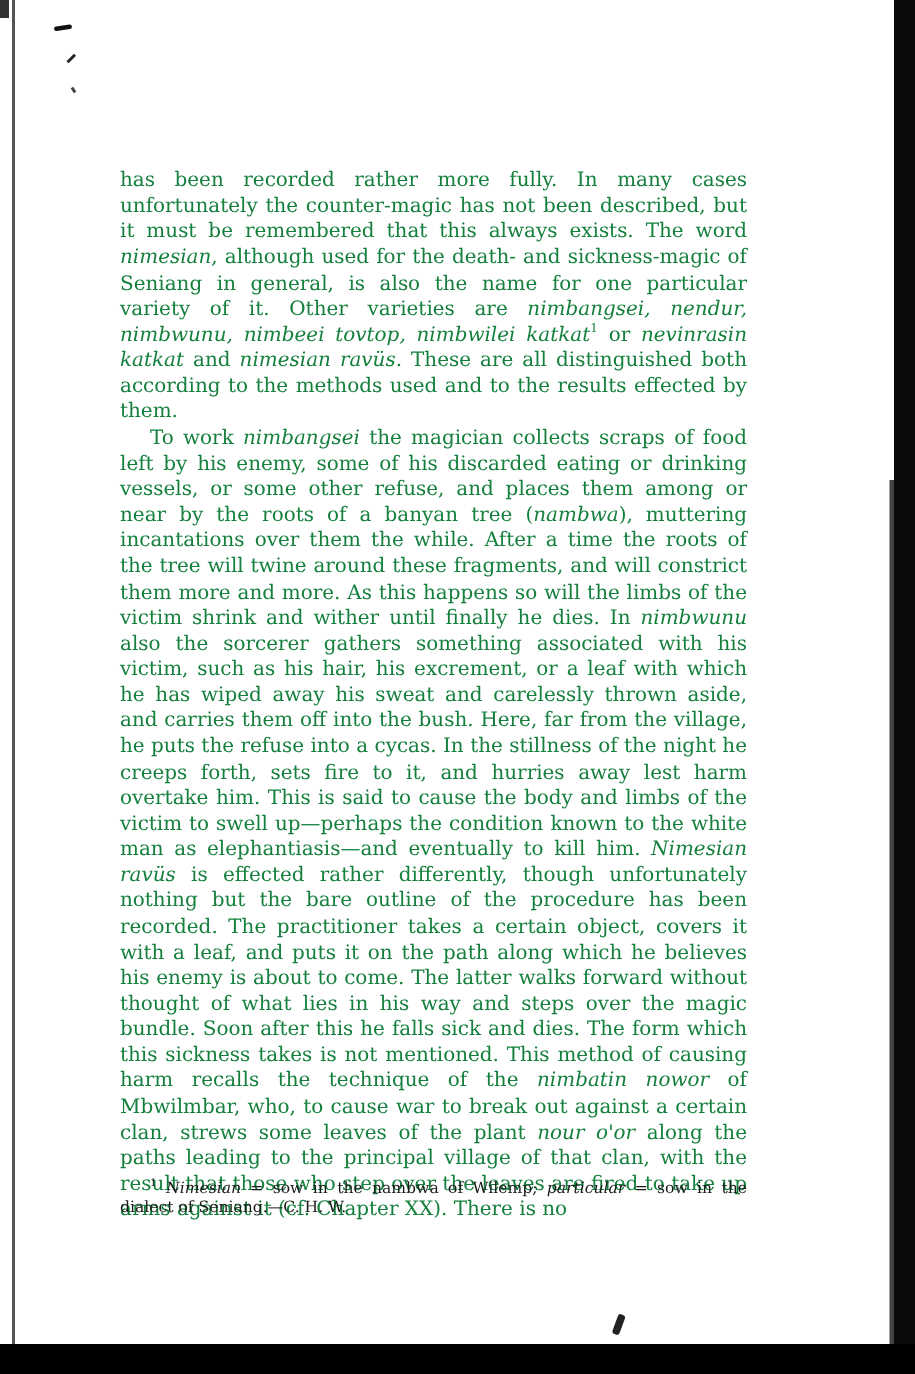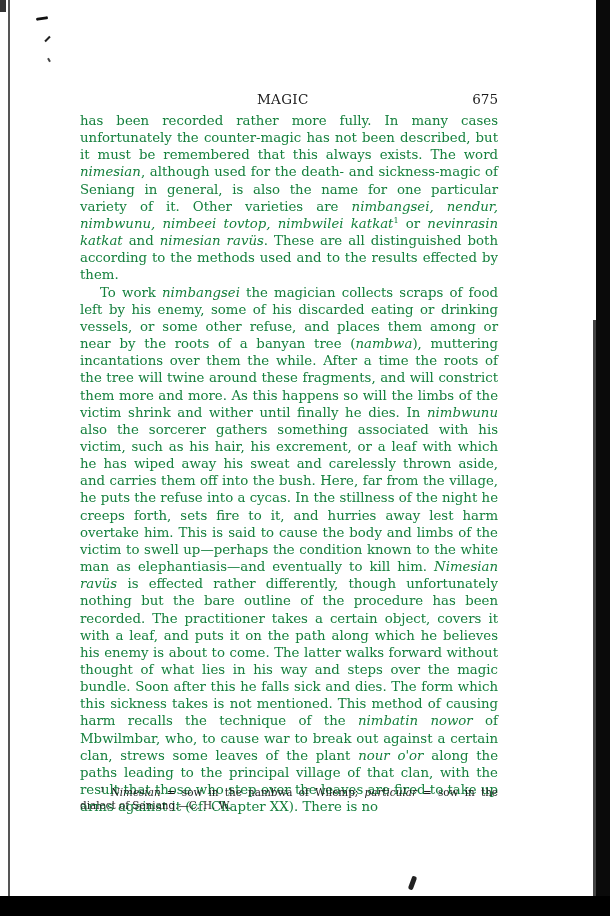--- a/index.html
+++ b/index.html
@@ -158,24 +158,20 @@
 </head>
 <body>
 
 <div class="page">
   <div class="left-edge-noise"></div>
   <div class="left-binding"></div>
   <div class="mark-dash"></div>
   <div class="mark-slash"></div>
   <div class="mark-tick"></div>
 
-  <div class="running-head">
-    <span class="running-title">MAGIC</span>
-    <span class="page-number">675</span>
-  </div>
 
   <div class="body-text" id="body-text">
       <p class="para"><span>has been recorded rather more fully.  In many cases unfortunately the counter-magic has not been described, but it must be remembered that this always exists.  The word </span><i>nimesian</i><span>, although used for the death- and sickness-magic of Seniang in general, is also the name for one particular variety of it.  Other varieties are </span><i>nimbangsei, nendur, nimbwunu, nimbeei tovtop, nimbwilei katkat</i><span class="fn-ref">1</span><span> or </span><i>nevinrasin katkat</i><span> and </span><i>nimesian ravüs</i><span>.  These are all distinguished both according to the methods used and to the results effected by them.</span></p>
       <p class="para indent"><span>To work </span><i>nimbangsei</i><span> the magician collects scraps of food left by his enemy, some of his discarded eating or drinking vessels, or some other refuse, and places them among or near by the roots of a banyan tree (</span><i>nambwa</i><span>), muttering incantations over them the while.  After a time the roots of the tree will twine around these fragments, and will constrict them more and more.  As this happens so will the limbs of the victim shrink and wither until finally he dies.  In </span><i>nimbwunu</i><span> also the sorcerer gathers something associated with his victim, such as his hair, his excrement, or a leaf with which he has wiped away his sweat and carelessly thrown aside, and carries them off into the bush. Here, far from the village, he puts the refuse into a cycas.  In the stillness of the night he creeps forth, sets fire to it, and hurries away lest harm overtake him.  This is said to cause the body and limbs of the victim to swell up—perhaps the condition known to the white man as elephantiasis—and eventually to kill him. </span><i>Nimesian ravüs</i><span> is effected rather differently, though unfortunately nothing but the bare outline of the procedure has been recorded. The practitioner takes a certain object, covers it with a leaf, and puts it on the path along which he believes his enemy is about to come.  The latter walks forward without thought of what lies in his way and steps over the magic bundle.  Soon after this he falls sick and dies.  The form which this sickness takes is not mentioned.  This method of causing harm recalls the technique of the </span><i>nimbatin nowor</i><span> of Mbwilmbar, who, to cause war to break out against a certain clan, strews some leaves of the plant </span><i>nour o'or</i><span> along the paths leading to the principal village of that clan, with the result that those who step over the leaves are fired to take up arms against it (cf. Chapter XX).  There is no</span></p>
     </div>
 
   <div class="footnote">
     <p id="footnote-p"><span class="fn-mark">1</span><span> </span><i>Nimesian</i><span> = sow in the nambwa of Wilemp;  </span><i>particular</i><span> = sow in the dialect of Seniang.—C. H. W.</span></p>
   </div>
 

